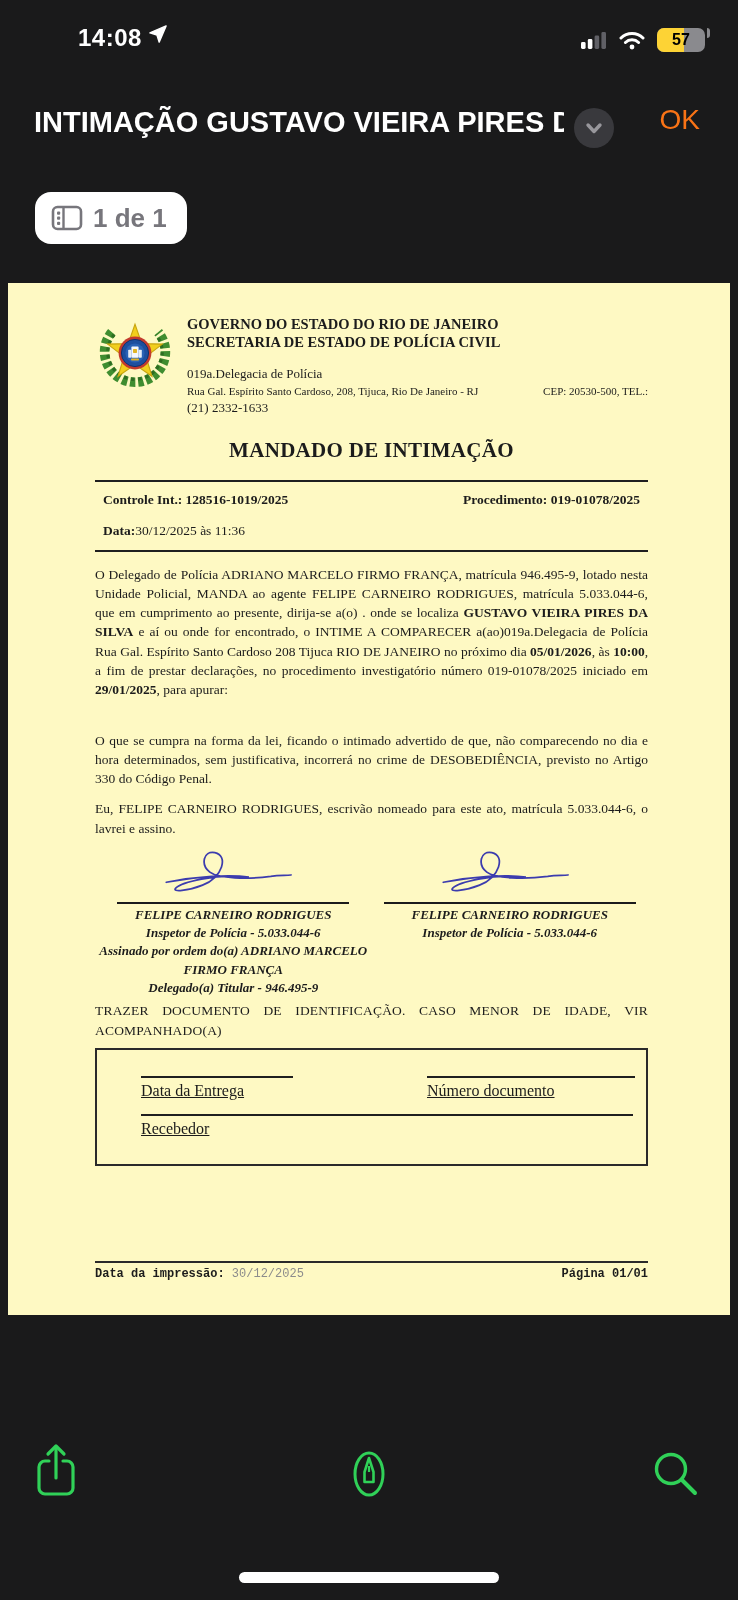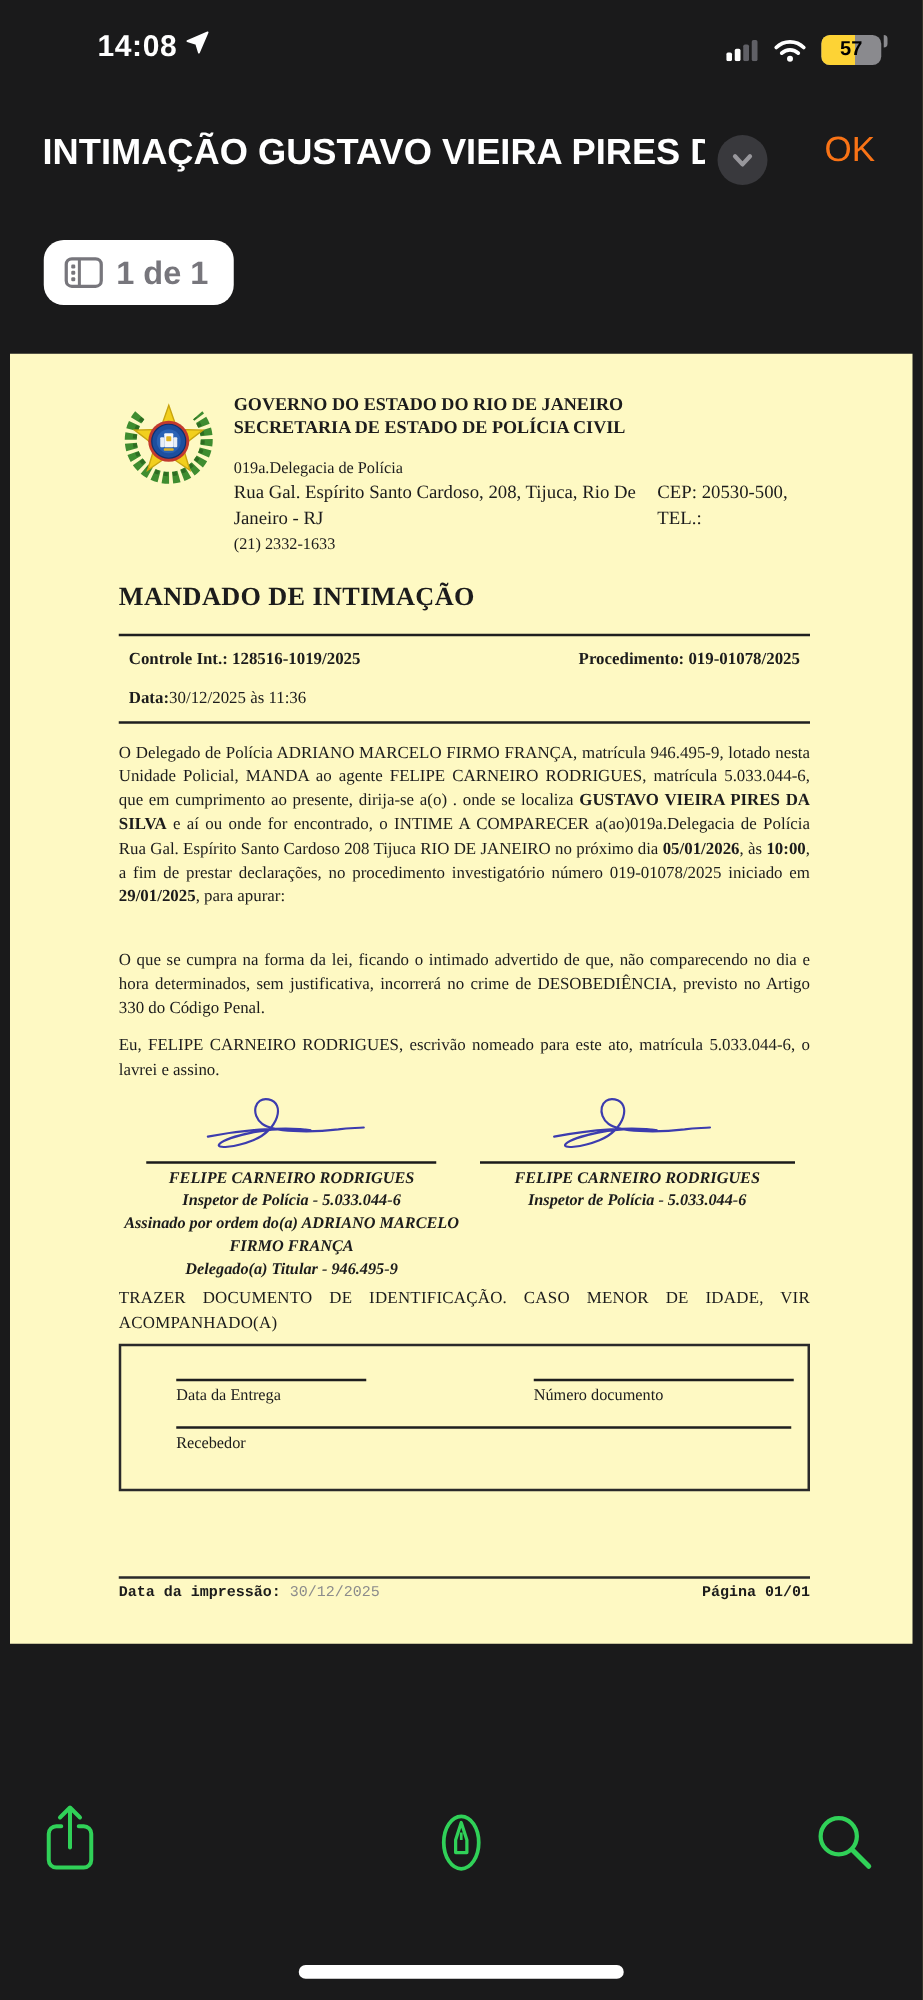--- a/index.html
+++ b/index.html
@@ -37,42 +37,42 @@
     position:absolute; left:8px; right:8px; top:283px; height:1032px;
     background:#fef9c3; color:#1c1c1c;
     font-family:"Liberation Serif", "DejaVu Serif", serif;
     padding:26px 82px 0 87px; font-size:13.5px; line-height:1.42;
   }
   .doc-header { display:flex; gap:12px; }
   .crest { flex:0 0 80px; width:80px; height:84px; margin-top:2px; }
   .hdr-text { flex:1; padding-top:6px; }
   .hdr-bold { font-weight:700; font-size:14.5px; line-height:1.25; }
   .hdr-unit { margin-top:14px; font-size:13px; }
-  .hdr-addr { display:flex; justify-content:space-between; font-size:15px; }
+  .hdr-addr { display:flex; justify-content:space-between; font-size:11px; }
   .hdr-phone { font-size:13px; }
-  .doc-main-title { text-align:left; font-weight:700; font-size:21px; letter-spacing:.3px; margin-top:18px; }
+  .doc-main-title { text-align:center; font-weight:700; font-size:21px; letter-spacing:.3px; margin-top:18px; }
   .meta { border-top:2px solid #1f1f1f; border-bottom:2px solid #1f1f1f; margin-top:14px; padding:8px 8px 10px 8px; }
   .meta-row1 { display:flex; justify-content:space-between; font-weight:700; }
   .meta-row2 { margin-top:12px; }
   .b { font-weight:700; }
   .para { text-align:justify; margin-top:11px; }
   .para-first { margin-top:13px; }
   .gap-para { margin-top:32px; }
   
   .sig-row { display:flex; margin-top:8px; }
   .sig-col { flex:1; display:flex; flex-direction:column; align-items:center; }
   .sig-img { width:190px; height:58px; margin-bottom:-4px; }
   .sig-line { border-top:2px solid #1b1b1b; margin-top:2px; }
   .sig-line-l { width:232px; }
   .sig-line-r { width:252px; }
   .sig-cap { font-style:italic; font-weight:600; font-size:13px; line-height:1.18; text-align:center; margin-top:3px; }
   .notice { text-align:justify; text-transform:none; margin-top:6px; font-size:13.5px; letter-spacing:.2px; }
   
   .receipt-box { border:2px solid #2a2a2a; margin-top:8px; height:118px; position:relative; }
-  .field { position:absolute; font-size:13px; }
+  .field { position:absolute; font-size:16px;text-decoration:underline; }
   .field-line { border-top:2px solid #1f1f1f; margin-bottom:2px; }
   .f1 { left:44px; top:26px; width:152px; }
   .f2 { left:330px; top:26px; width:208px; }
   .f3 { left:44px; top:64px; width:492px; }
   
   .doc-footer { position:absolute; left:87px; right:82px; bottom:32px;
                 border-top:2px solid #2a2a2a; padding-top:3px;
                 font-family:"Liberation Mono", monospace; font-size:12px; font-weight:700;
                 display:flex; justify-content:space-between; }
   .footer-val { color:#8c8c8c; font-weight:400; }

